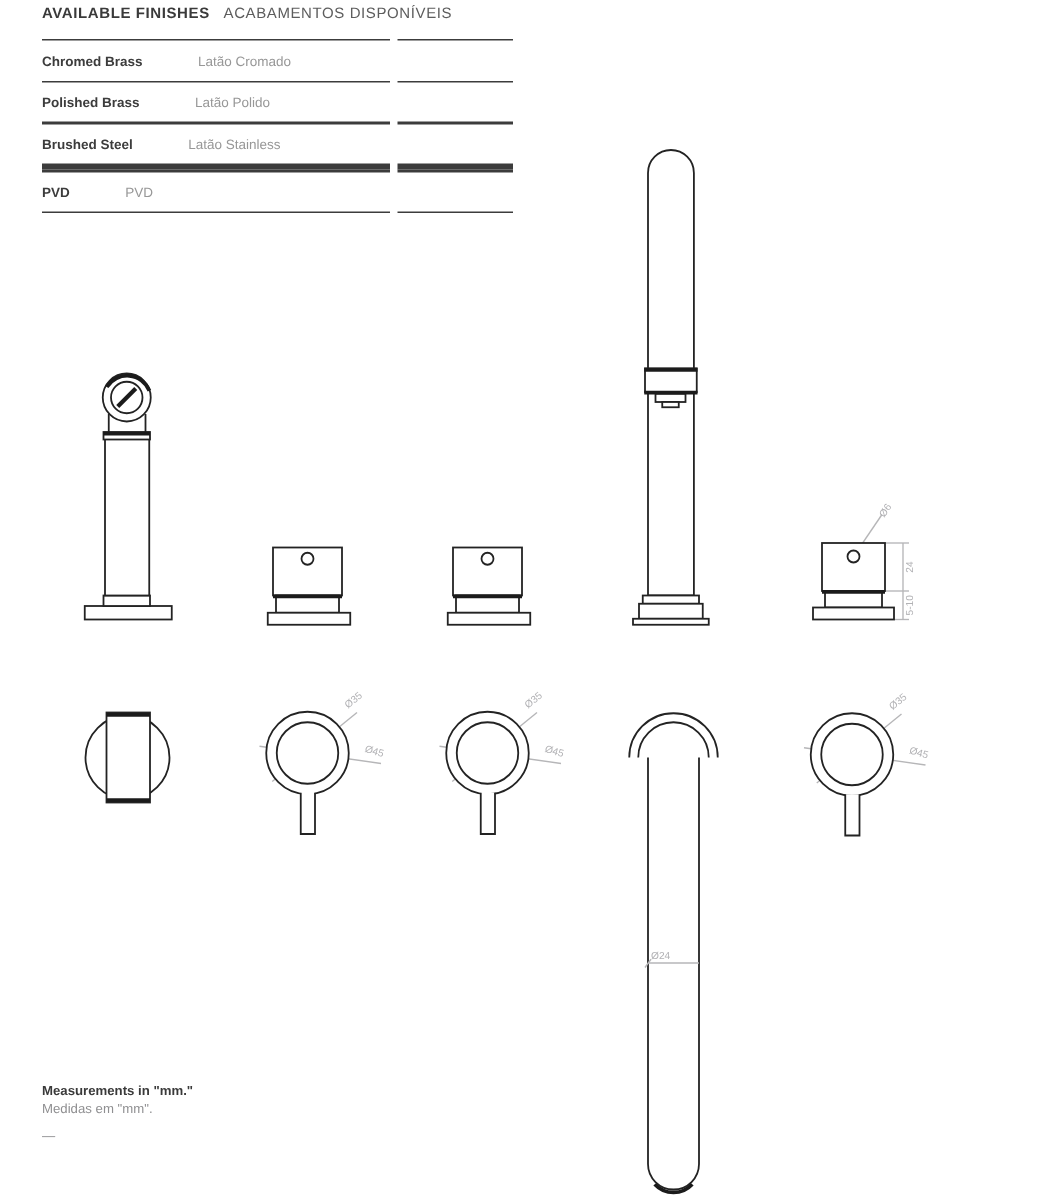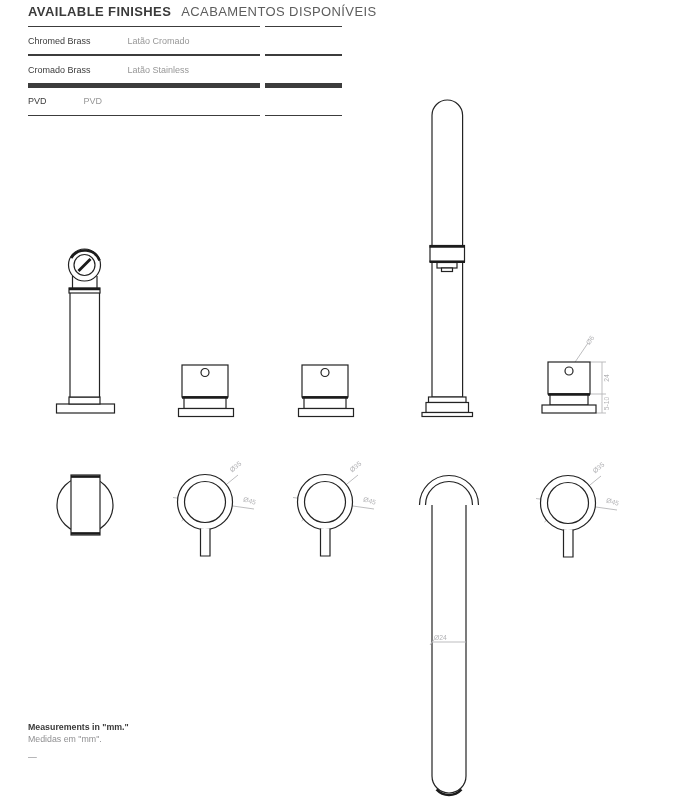--- a/index.html
+++ b/index.html
@@ -1,31 +1,31 @@
 <!DOCTYPE html>
 <html><head>
 <meta charset="utf-8">
 <style>
   html,body{margin:0;padding:0;background:#ffffff;}
   #page{
     position:relative;width:696px;height:800px;background:#ffffff;overflow:hidden;
     font-family:"Liberation Sans", sans-serif;color:#3d3d3d;
   }
   
-  .doc-header{position:absolute;left:28px;top:4px;font-size:13px;letter-spacing:.4px;white-space:nowrap;}
+  .doc-header{position:absolute;left:28px;top:4px;font-size:10px;letter-spacing:.4px;white-space:nowrap;}
   .doc-header .en{font-weight:bold;color:#3a3a3a;}
   .doc-header .pt{color:#5d5d5d;margin-left:6px;}
   
   .fin-table{position:absolute;left:28px;top:26px;width:314px;}
   .sep{display:flex;height:1.4px;}
   .sep .l{width:232px;background:#3c3c3c;}
   .sep .g{width:5px;}
   .sep .r{flex:1;background:#3c3c3c;}
   .fin-row{height:26.3px;display:flex;align-items:center;font-size:9px;white-space:nowrap;}
-  .fin-row .en{font-weight:normal;color:#3c3c3c;}
+  .fin-row .en{font-weight:bold;color:#3c3c3c;}
   .fin-row .pt{color:#979797;margin-left:5px;padding-left:32px;}
   
   svg{position:absolute;overflow:visible;}
   .ln{stroke:#232323;fill:none;stroke-width:1.2;}
   .lnw{stroke:#232323;fill:#ffffff;stroke-width:1.2;}
   .thick{stroke:#1b1b1b;stroke-width:2.5;fill:none;}
   .dim{stroke:#b6b6b8;stroke-width:0.9;fill:none;}
   .dimtxt{fill:#b2b2b5;font-size:6.8px;font-family:"Liberation Sans",sans-serif;}
   
   .foot{position:absolute;left:28px;top:722px;font-size:8.8px;line-height:11.5px;}
@@ -51,27 +51,31 @@
       </div>
     <div class="fin-row">
       <span class="en">Chromed Brass</span>
       <span class="pt">Latão Cromado</span>
     </div>
     <div class="sep">
         <div class="l"></div>
         <div class="g"></div>
         <div class="r"></div>
       </div>
-    <div class="sep">
-        <div class="l"></div>
-        <div class="g"></div>
-        <div class="r"></div>
-      </div>
-    <div class="fin-row">
-      <span class="en">Cromado Brass</span>
+    <div class="fin-row">
+      <span class="en">Polished Brass</span>
+      <span class="pt">Latão Polido</span>
+    </div>
+    <div class="sep">
+        <div class="l"></div>
+        <div class="g"></div>
+        <div class="r"></div>
+      </div>
+    <div class="fin-row">
+      <span class="en">Brushed Steel</span>
       <span class="pt">Latão Stainless</span>
     </div>
     <div class="sep">
         <div class="l"></div>
         <div class="g"></div>
         <div class="r"></div>
       </div>
     <div class="sep">
         <div class="l"></div>
         <div class="g"></div>

